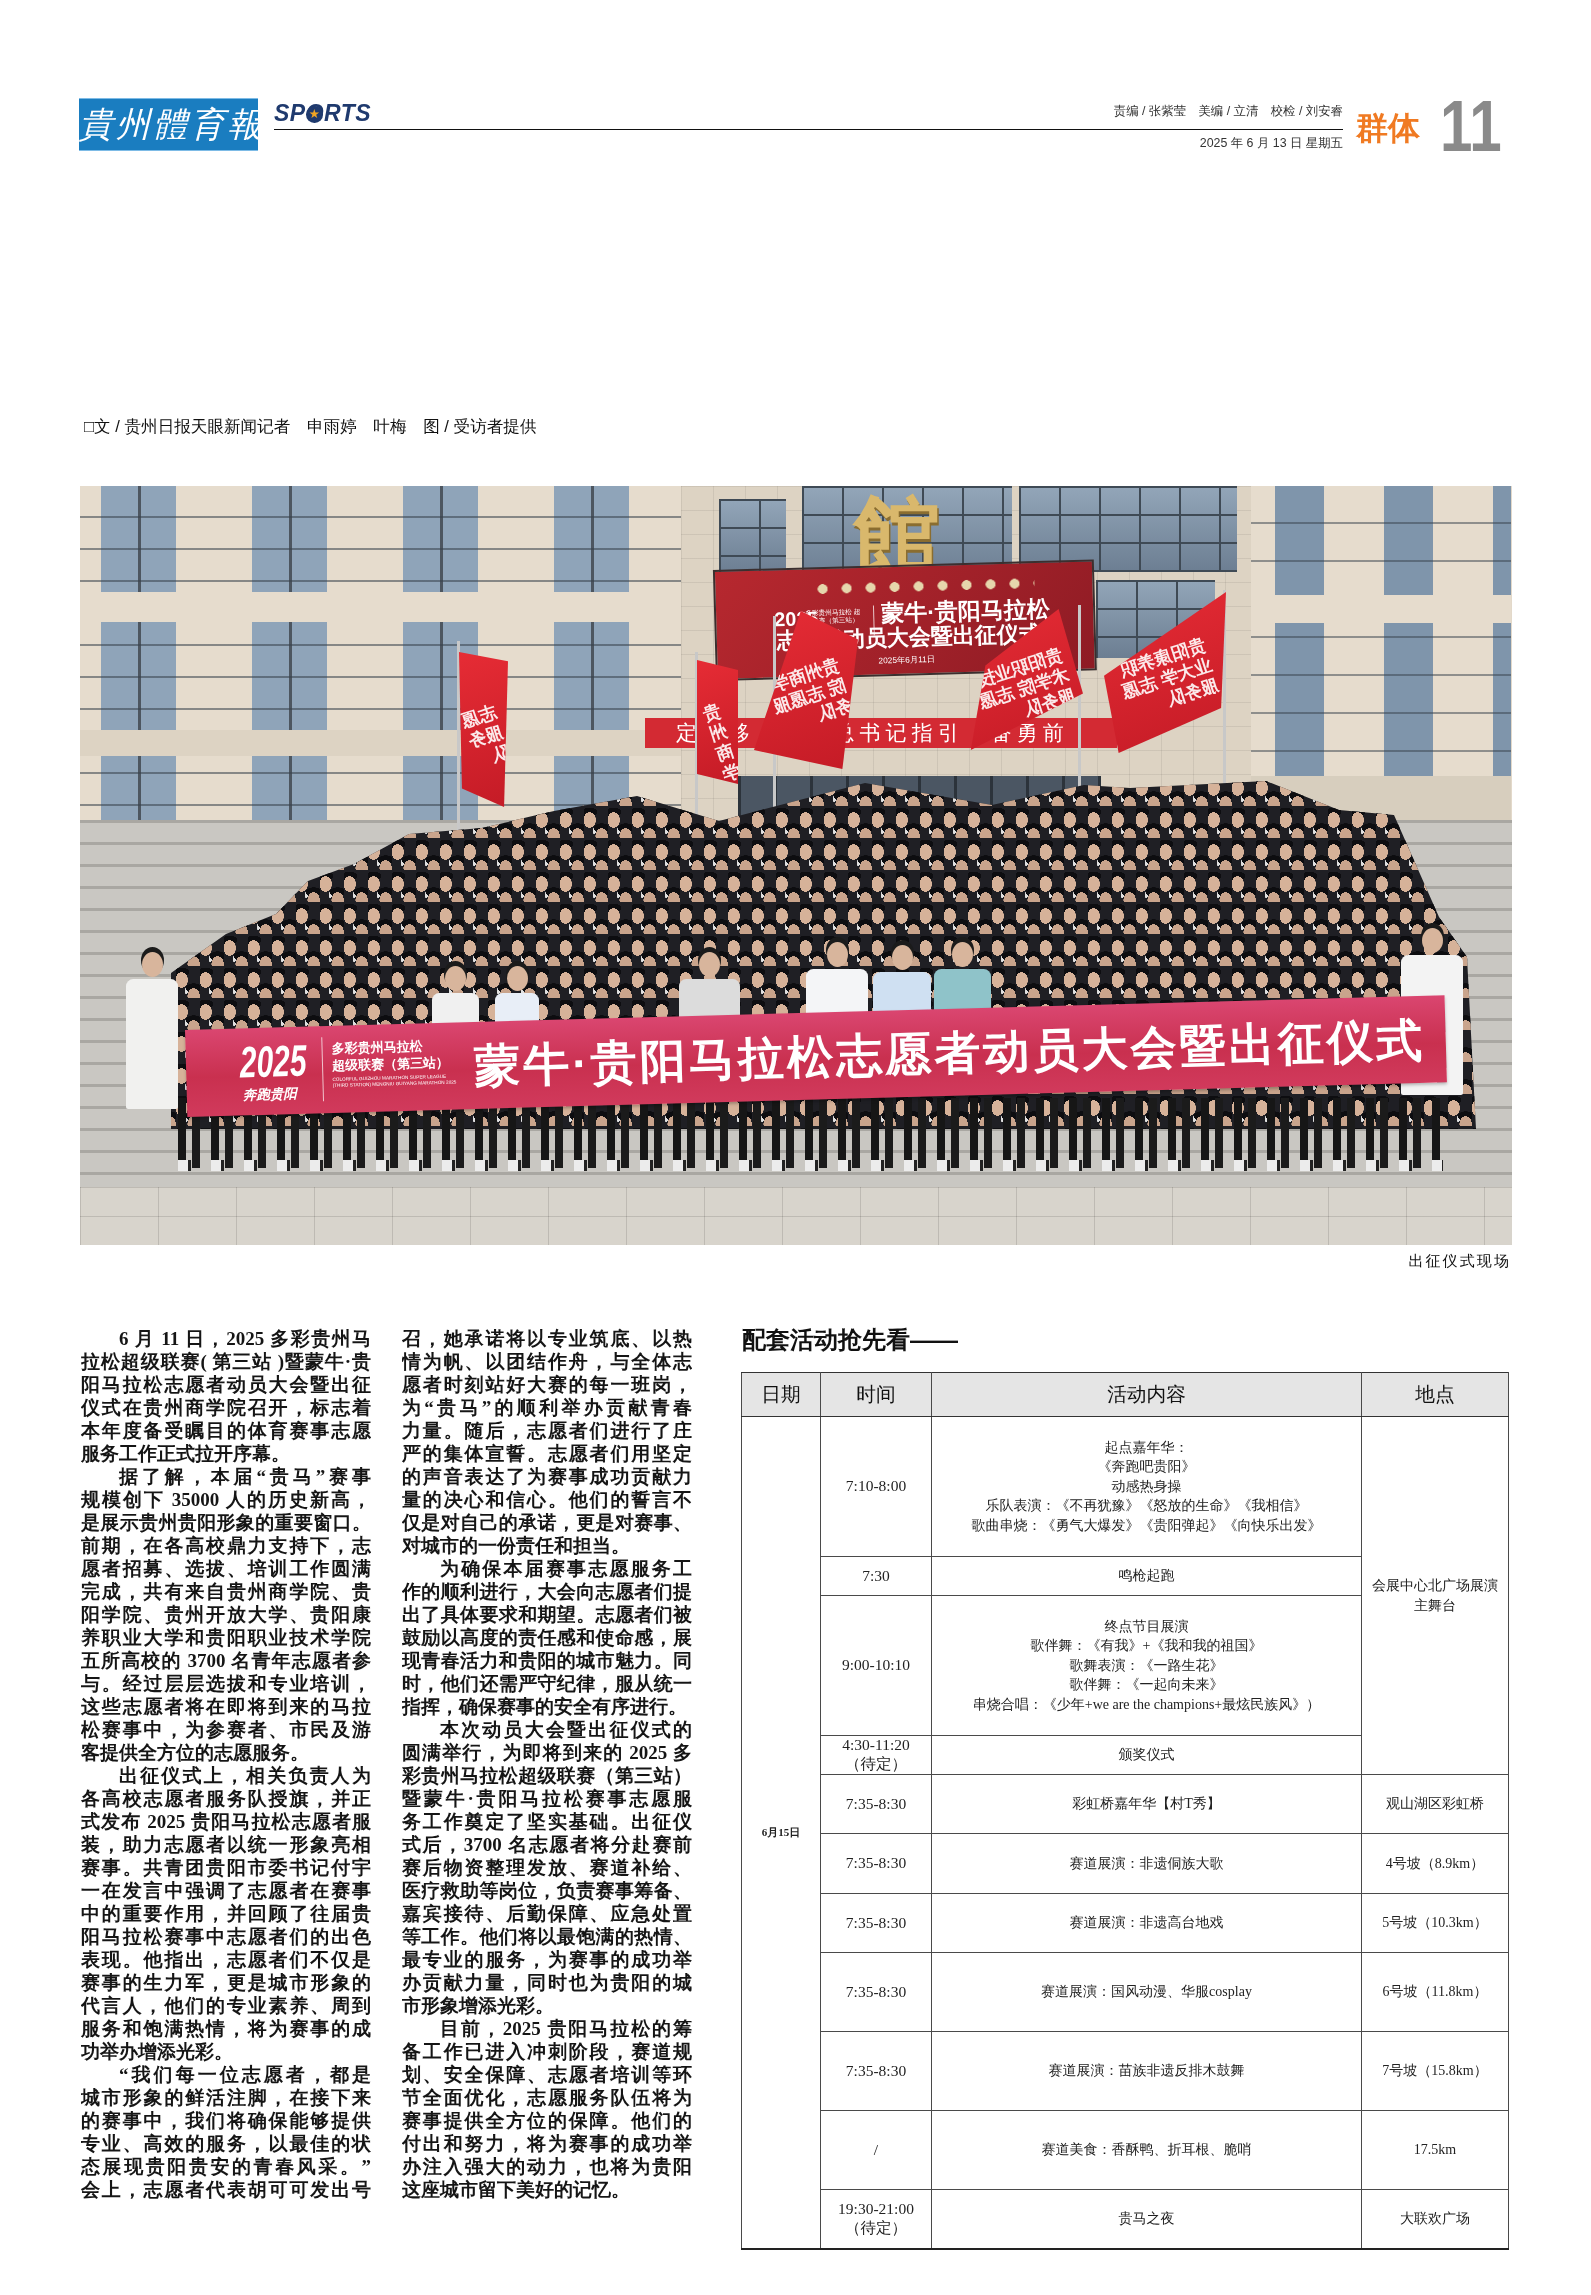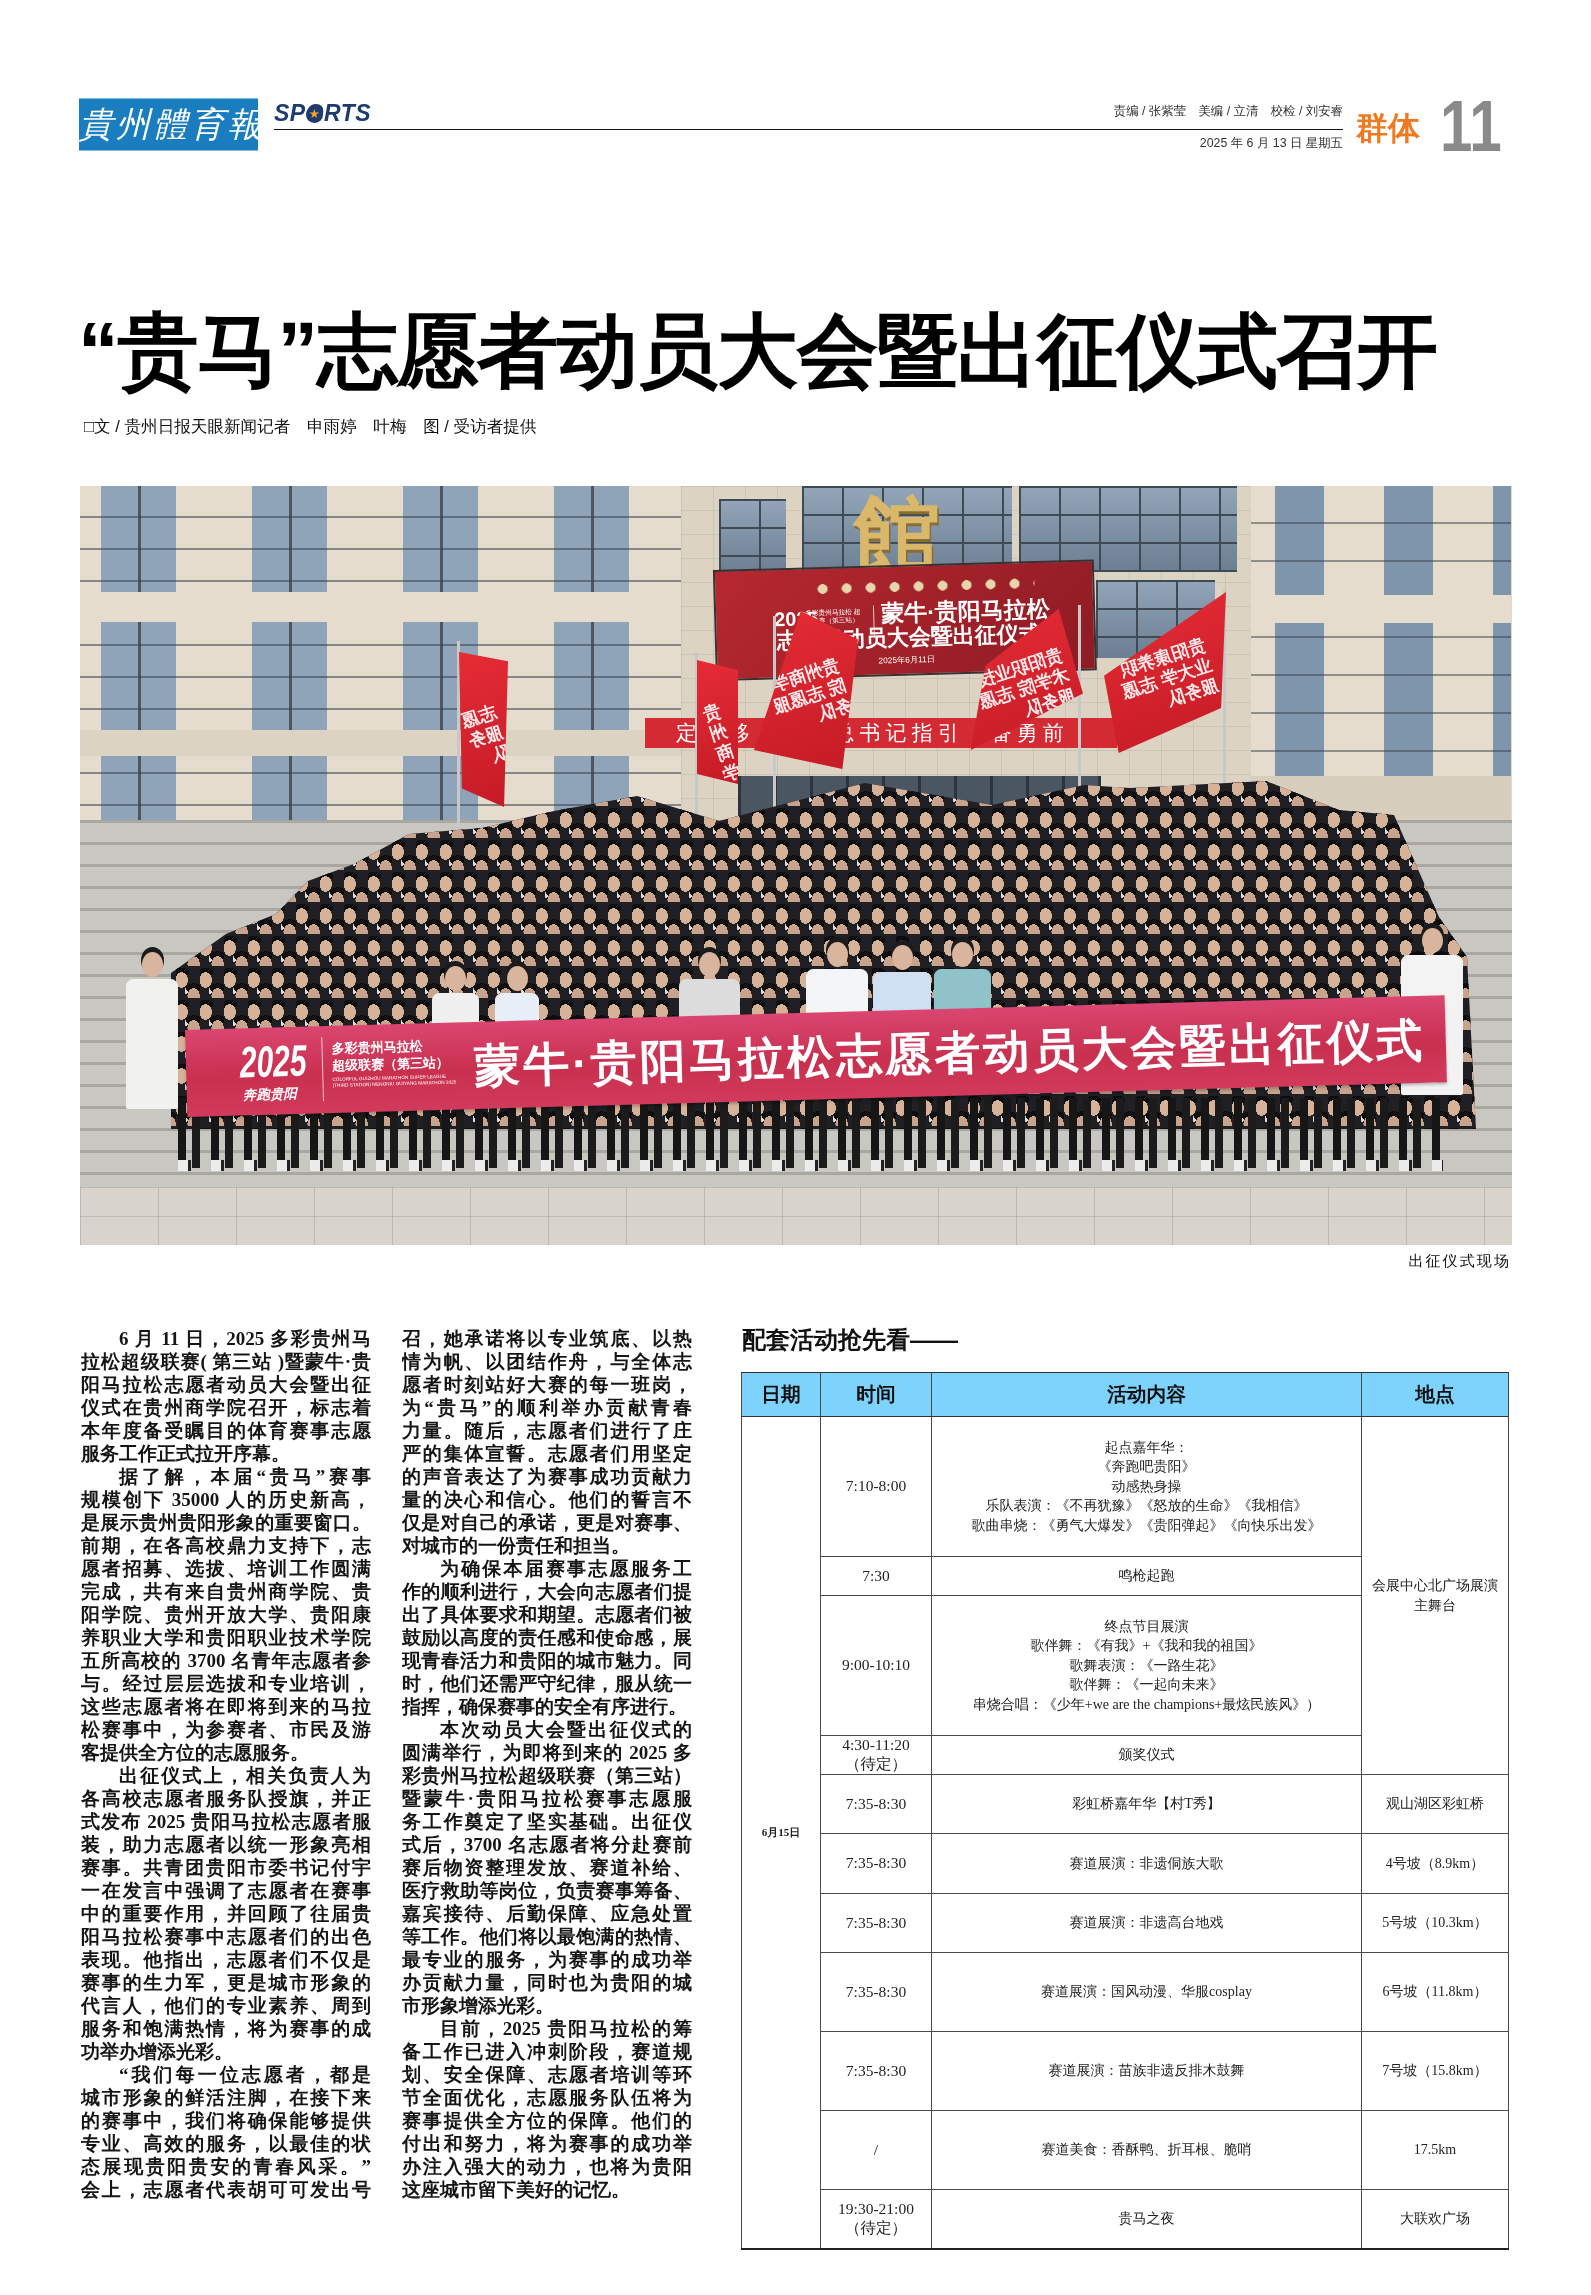--- a/index.html
+++ b/index.html
@@ -143,21 +143,21 @@
           text-align-last:justify; color:#151515; }
     .ln.ind { text-indent:38px; }
     .ln.end { text-align-last:left; }
 
     
     .sched-title { left:742px; top:1326px; font-family:"Liberation Sans","DejaVu Sans",sans-serif; font-weight:bold;
                    font-size:24px; line-height:27px; white-space:nowrap; color:#111; }
     .sched { left:741px; top:1372px; width:766px; border-collapse:collapse; table-layout:fixed;
              font-family:"Liberation Serif","DejaVu Serif",serif; font-size:14px; color:#222; }
     .sched td, .sched th { border:0.5px solid #4a4a4a; padding:0; text-align:center; vertical-align:middle; overflow:hidden; }
-    .sched th { background:#7dd3fc; font-family:"Liberation Sans","DejaVu Sans",sans-serif; font-weight:bold;
+    .sched th { background:#e5e5e5; font-family:"Liberation Sans","DejaVu Sans",sans-serif; font-weight:normal;
                 font-size:19.7px; border-top:1.6px solid #333; border-bottom:1.6px solid #333; color:#111;margin-left:17px; }
     .sched tr.sep td.c { border-top:1.6px solid #3a3a3a; }
     .sched tr.last td, .sched td.date { border-bottom:2.1px solid #222; }
     .sched .cl { line-height:19.4px; white-space:nowrap; }
     .sched .tm { font-size:15.5px; line-height:18.7px; white-space:nowrap; }
     .sched .date { font-size:11px;font-weight:bold; }
   </style>
 </head>
 <body>
 
@@ -165,21 +165,20 @@
 
   <div class="abs logo">貴州體育報</div>
   <div class="abs sports">SPORTS</div>
   <div class="abs sports-o">★</div>
   <div class="abs rule"></div>
   <div class="abs credits">责编 / 张紫莹　美编 / 立清　校检 / 刘安睿</div>
   <div class="abs pubdate">2025 年 6 月 13 日  星期五</div>
   <div class="abs section">群体</div>
   <div class="abs pageno">11</div>
 
-  <div class="abs title">“贵马”志愿者动员大会暨出征仪式召开</div>
   <div class="abs byline">□文 / 贵州日报天眼新闻记者　申雨婷　叶梅　图 / 受访者提供</div>
 
   <div class="abs photo">
     <div class="wing-left"></div>
     <div class="wing-right"></div>
     <div class="tower"></div>
     <div class="glass curtain"></div>
     <div class="glass tw-win-l"></div>
     <div class="glass tw-win-r"></div>
     <div class="glass tw-win-r2"></div>

